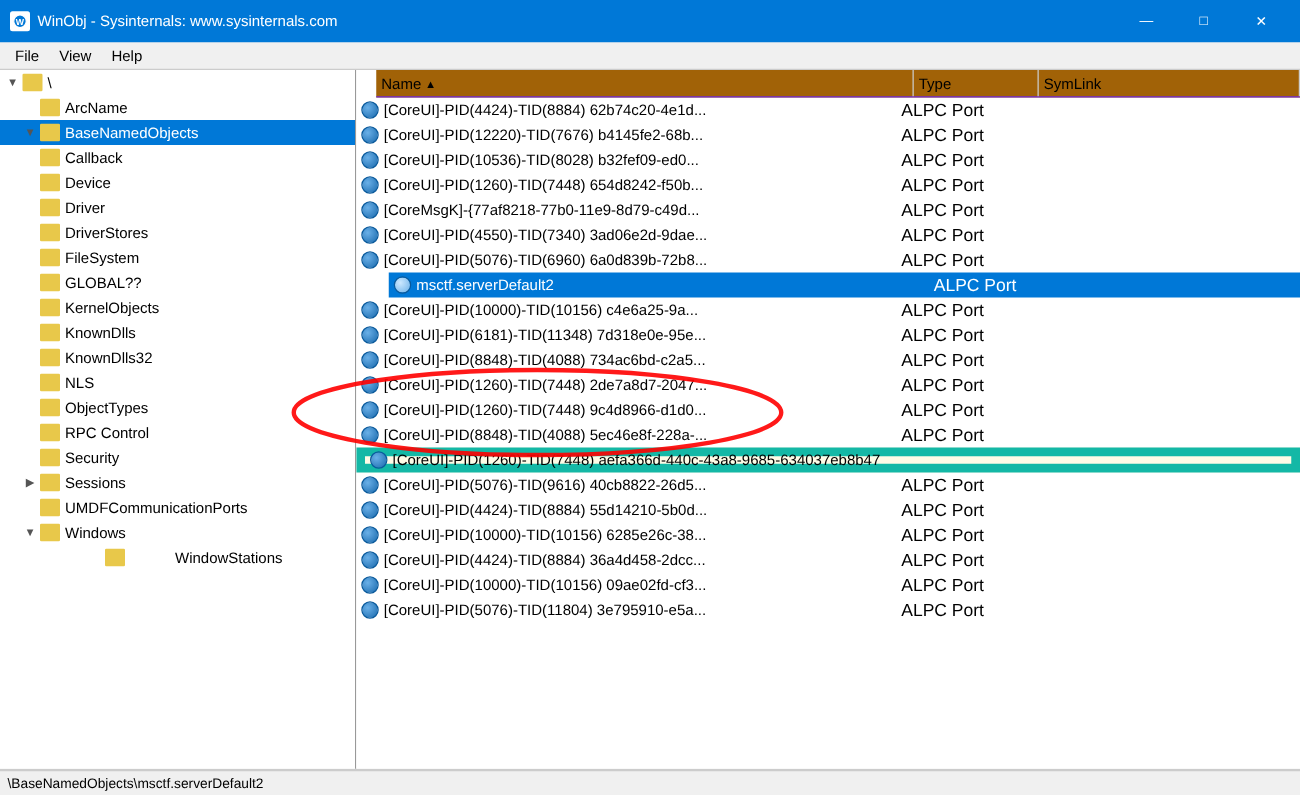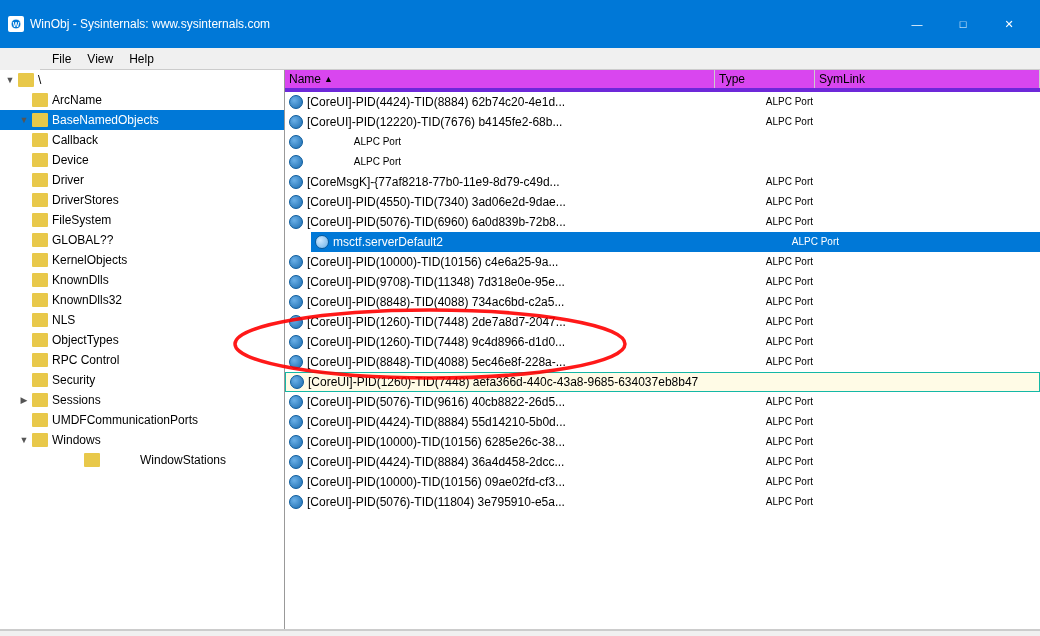--- a/index.html
+++ b/index.html
@@ -2,21 +2,21 @@
 <html><head>
   <meta charset="utf-8">
   <style>
     * { margin: 0; padding: 0; box-sizing: border-box; }
     body { font-family: 'Segoe UI', Tahoma, sans-serif; font-size: 12px; background: #f0f0f0; width: 1040px; height: 636px; overflow: hidden; }
 
     
     .titlebar {
       background: #0078d7;
       color: white;
-      height: 48px;
+      height: 34px;
       display: flex;
       align-items: center;
       padding: 0 8px;
       justify-content: space-between;
     }
     .titlebar-left { display: flex; align-items: center; gap: 6px; }
     .titlebar-icon { width: 16px; height: 16px; background: #fff; border-radius: 2px; display: flex; align-items: center; justify-content: center; }
     .titlebar-title { font-size: 12px; font-weight: normal; }
     .titlebar-controls { display: flex; gap: 0; }
     .titlebar-btn {
@@ -25,21 +25,20 @@
     }
 
     
     .menubar {
       background: #f0f0f0;
       height: 22px;
       display: flex;
       align-items: center;
       border-bottom: 1px solid #ccc;
       padding: 0 4px;
-      margin-left: 40px;
     }
     .menu-item {
       padding: 2px 8px;
       cursor: pointer;
       height: 100%;
       display: flex;
       align-items: center;
       font-size: 12px;
     }
 
@@ -90,26 +89,27 @@
     
     .list-panel {
       flex: 1;
       overflow-y: auto;
       overflow-x: hidden;
       background: white;
     }
     .list-header {
       display: flex;
       align-items: center;
-      background: #d946ef;
-      border-bottom: 4px solid #6d28d9;
+      background: #a16207;
+      border-bottom: 1px solid #6d28d9;
       height: 22px;
       position: sticky;
       top: 0;
       z-index: 1;
+      margin-left: 16px;
     }
     .list-header-col {
       padding: 2px 4px;
       font-size: 12px;
       font-weight: normal;
       border-right: 1px solid #ccc;
       height: 100%;
       display: flex;
       align-items: center;
       cursor: pointer;
@@ -135,21 +135,21 @@
       margin-left: 2px;
     }
     .alpc-icon {
       width: 14px; height: 14px;
       border-radius: 50%;
       background: radial-gradient(circle at 35% 35%, #6ab0e8, #1a6aad);
       border: 1px solid #0a5a9c;
       display: flex; align-items: center; justify-content: center;
     }
     .row-name { flex: 0 0 412px; font-size: 12px; padding: 0 2px; overflow: hidden; text-overflow: ellipsis; white-space: nowrap; }
-    .row-type { flex: 0 0 100px; font-size: 10px; padding: 0 4px; text-align: right; }
+    .row-type { flex: 0 0 100px; font-size: 14px; padding: 0 4px; }
     .row-symlink { flex: 1; font-size: 11px; padding: 0 4px; }
 
     
     ::-webkit-scrollbar { width: 17px; }
     ::-webkit-scrollbar-track { background: #f0f0f0; }
     ::-webkit-scrollbar-thumb { background: #c0c0c0; border: 1px solid #a0a0a0; }
     ::-webkit-scrollbar-button { background: #e8e8e8; height: 17px; border: 1px solid #a0a0a0; }
 
     
     .statusbar {
@@ -352,27 +352,29 @@
             <div class="alpc-icon"></div>
           </div>
       <div class="row-name">[CoreUI]-PID(12220)-TID(7676) b4145fe2-68b...</div>
       <div class="row-type">ALPC Port</div>
       <div class="row-symlink"></div>
     </div>
     <div class="list-row">
       <div class="row-icon">
             <div class="alpc-icon"></div>
           </div>
-      <div class="row-type">ALPC Port</div>
-      <div class="row-symlink"></div>
-    </div>
-    <div class="list-row">
-      <div class="row-icon">
-            <div class="alpc-icon"></div>
-          </div>
+      <div class="row-name">[CoreUI]-PID(10536)-TID(8028) b32fef09-ed0...</div>
+      <div class="row-type">ALPC Port</div>
+      <div class="row-symlink"></div>
+    </div>
+    <div class="list-row">
+      <div class="row-icon">
+            <div class="alpc-icon"></div>
+          </div>
+      <div class="row-name">[CoreUI]-PID(1260)-TID(7448) 654d8242-f50b...</div>
       <div class="row-type">ALPC Port</div>
       <div class="row-symlink"></div>
     </div>
     <div class="list-row">
       <div class="row-icon">
             <div class="alpc-icon"></div>
           </div>
       <div class="row-name">[CoreMsgK]-{77af8218-77b0-11e9-8d79-c49d...</div>
       <div class="row-type">ALPC Port</div>
       <div class="row-symlink"></div>
@@ -407,21 +409,21 @@
             <div class="alpc-icon"></div>
           </div>
       <div class="row-name">[CoreUI]-PID(10000)-TID(10156) c4e6a25-9a...</div>
       <div class="row-type">ALPC Port</div>
       <div class="row-symlink"></div>
     </div>
     <div class="list-row">
       <div class="row-icon">
             <div class="alpc-icon"></div>
           </div>
-      <div class="row-name">[CoreUI]-PID(9708)-TID(11348) 7d318e0e-95e...</div>
+      <div class="row-name">[CoreUI]-PID(6181)-TID(11348) 7d318e0e-95e...</div>
       <div class="row-type">ALPC Port</div>
       <div class="row-symlink"></div>
     </div>
     <div class="list-row">
       <div class="row-icon">
             <div class="alpc-icon"></div>
           </div>
       <div class="row-name">[CoreUI]-PID(8848)-TID(4088) 734ac6bd-c2a5...</div>
       <div class="row-type">ALPC Port</div>
       <div class="row-symlink"></div>
@@ -444,21 +446,21 @@
     </div>
     <div class="list-row">
       <div class="row-icon">
             <div class="alpc-icon"></div>
           </div>
       <div class="row-name">[CoreUI]-PID(8848)-TID(4088) 5ec46e8f-228a-...</div>
       <div class="row-type">ALPC Port</div>
       <div class="row-symlink"></div>
     </div>
 
-    <div class="list-row" style="background:#fffbe6; border:1px solid #14b8a6; z-index:5; position:relative;">
+    <div class="list-row" style="background:#fffbe6; border:7px solid #14b8a6; z-index:5; position:relative;">
       <div class="row-icon">
             <div class="alpc-icon"></div>
           </div>
       <div class="row-name" style="flex: 0 0 700px; max-width:700px;">[CoreUI]-PID(1260)-TID(7448) aefa366d-440c-43a8-9685-634037eb8b47</div>
       <div class="row-type"></div>
       <div class="row-symlink"></div>
     </div>
     <div class="list-row">
       <div class="row-icon">
             <div class="alpc-icon"></div>

